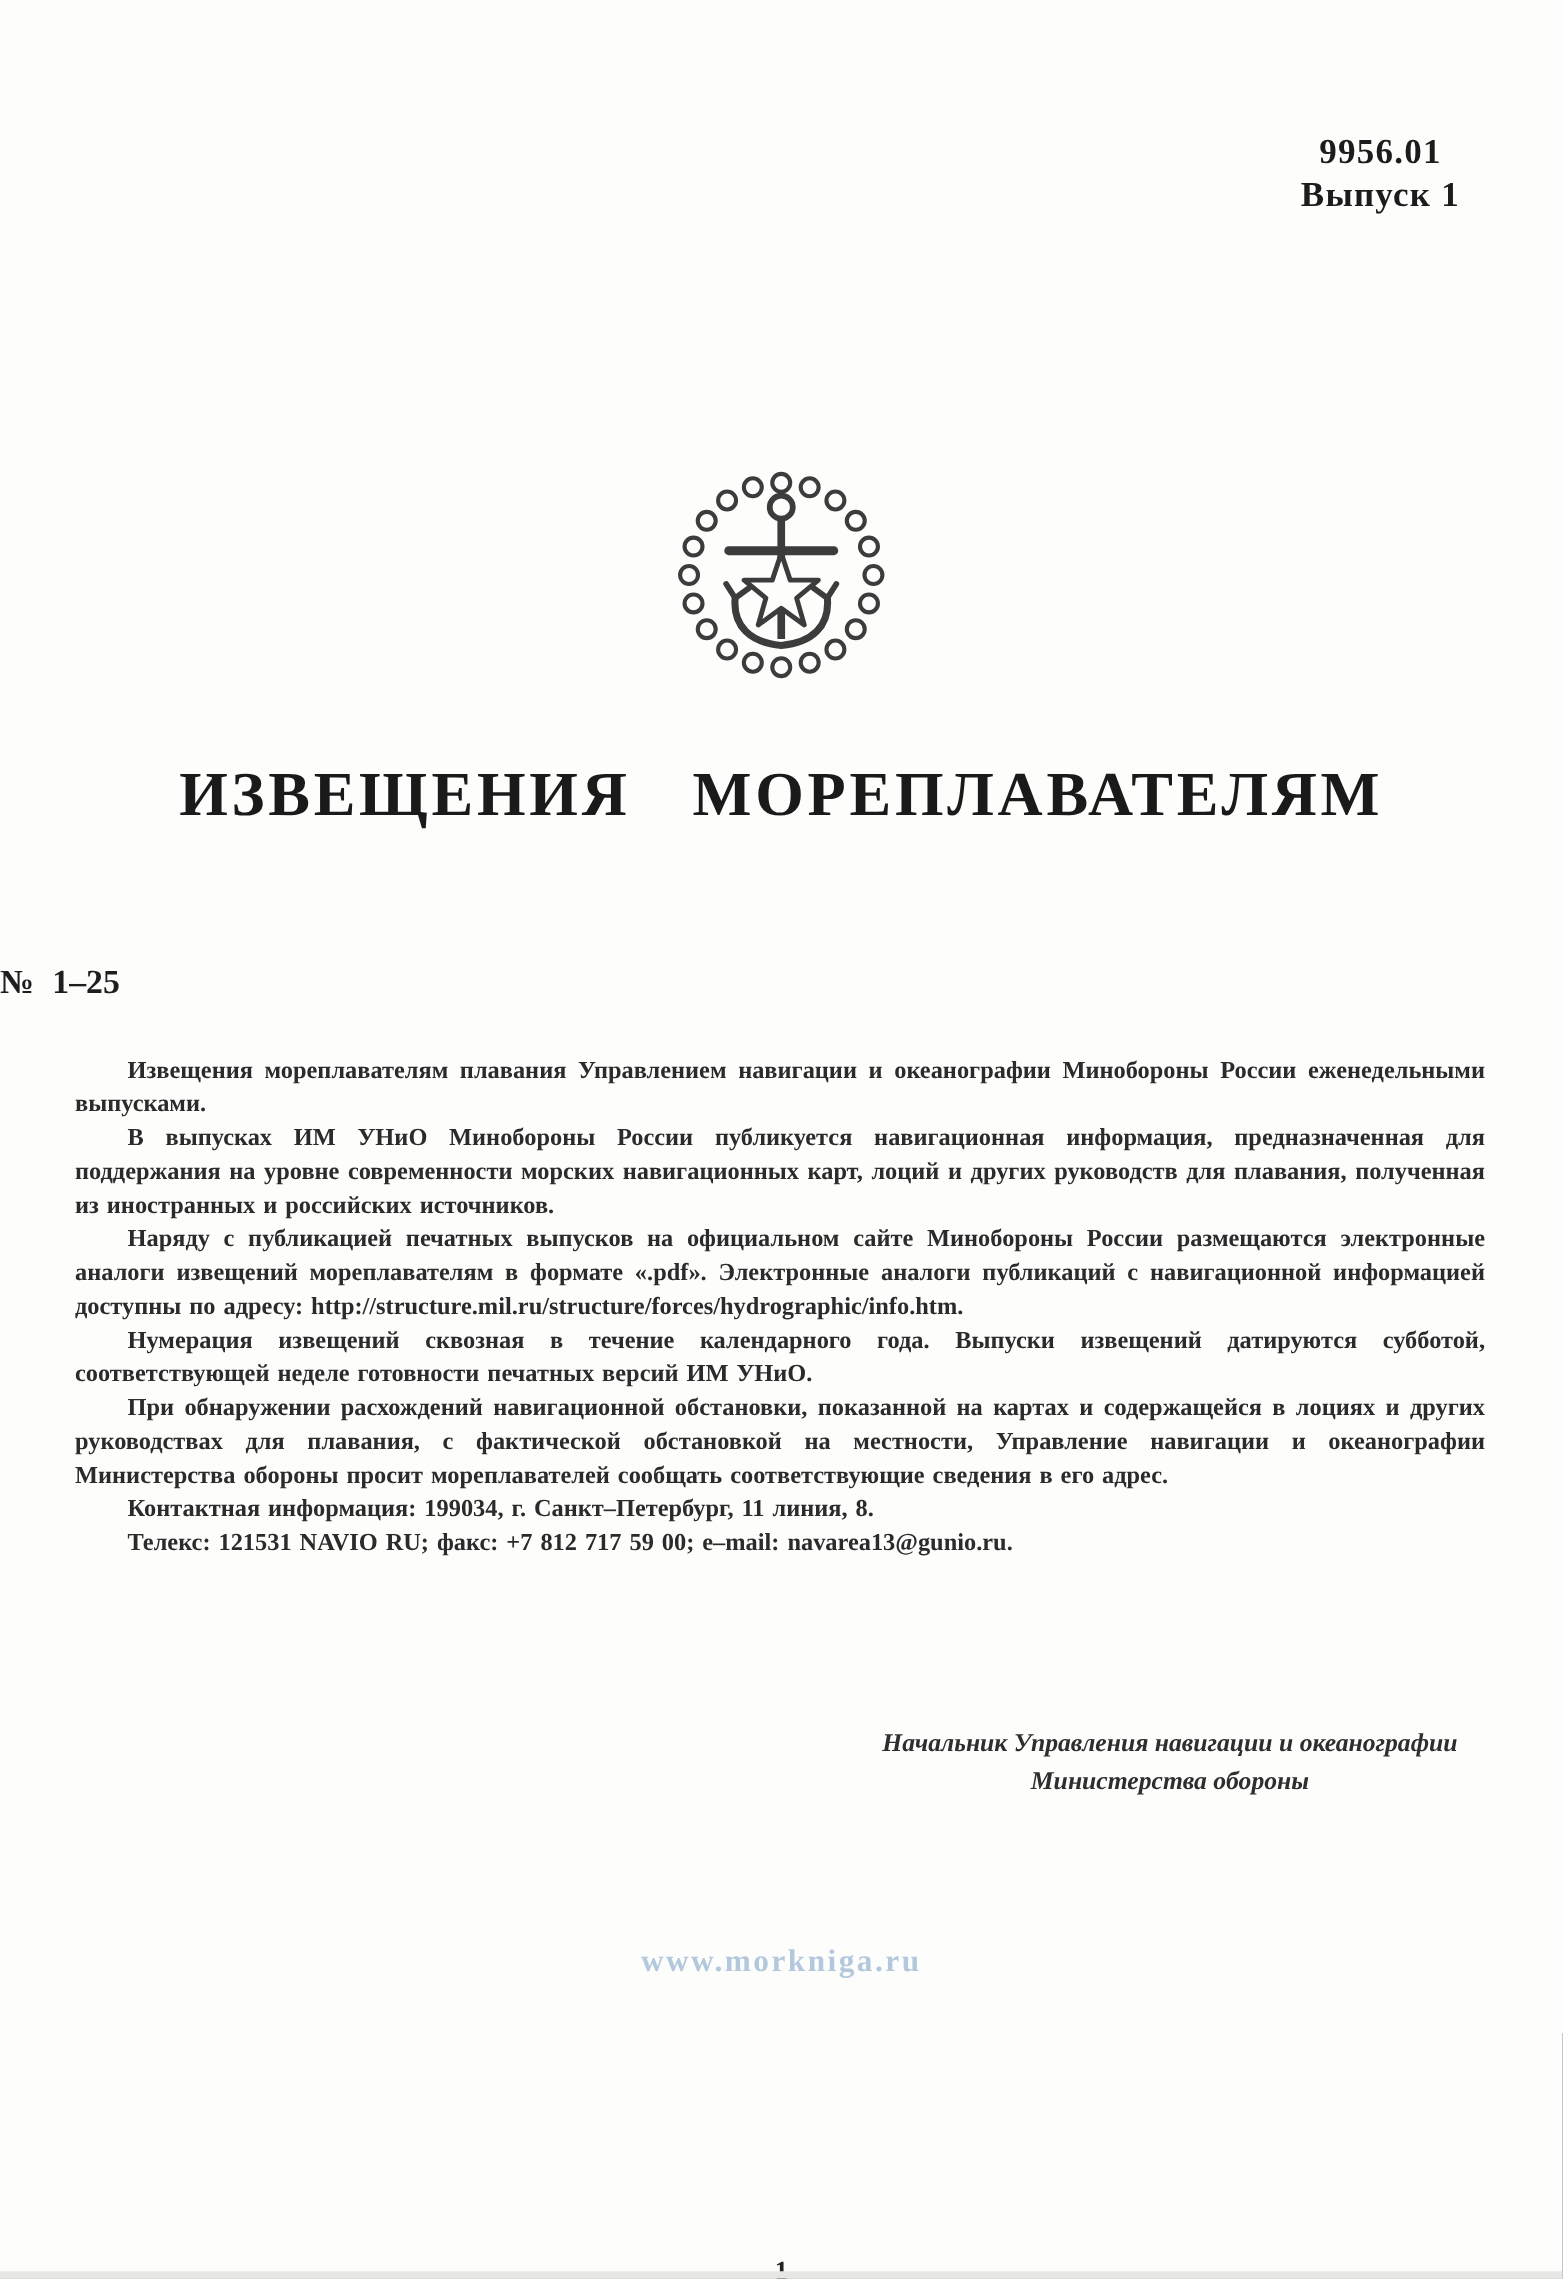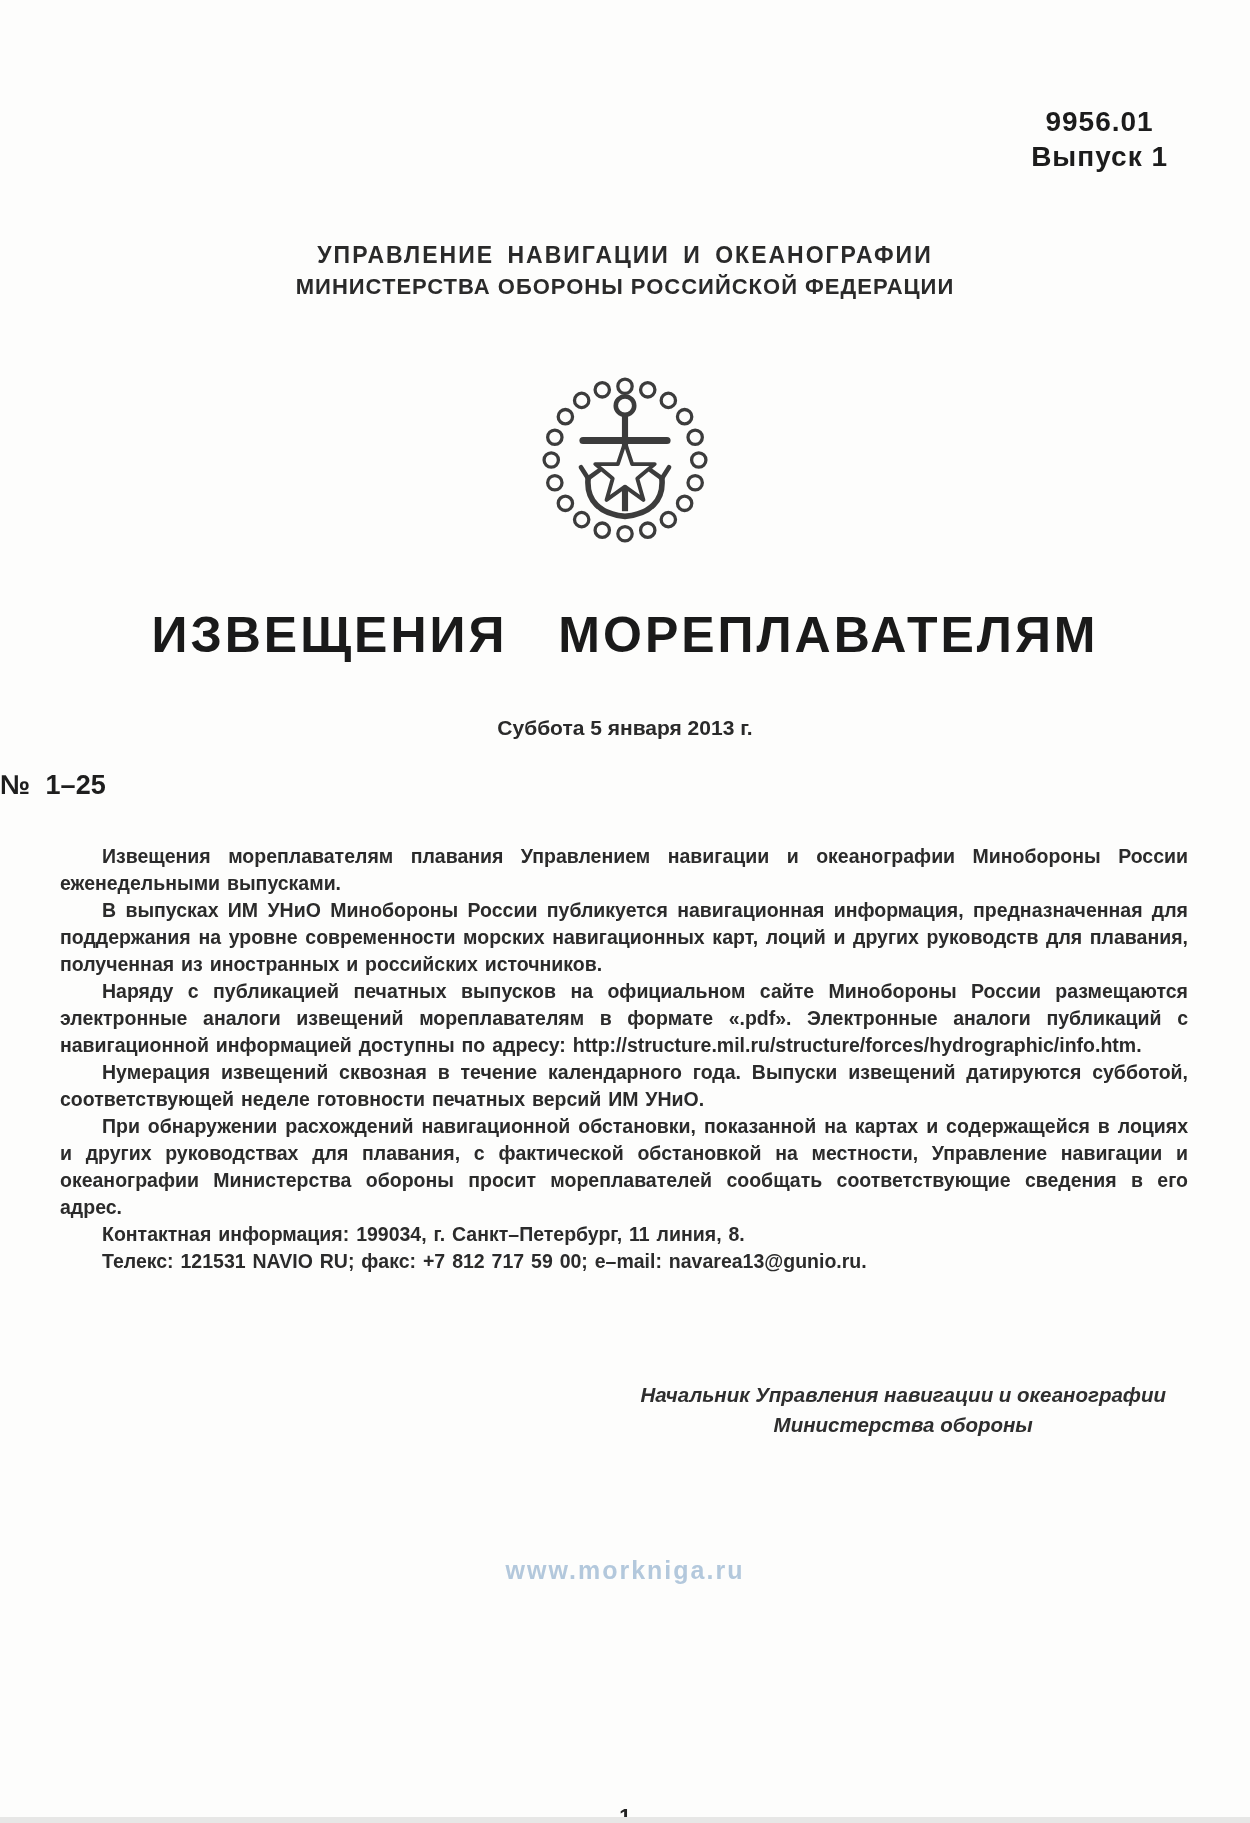--- a/index.html
+++ b/index.html
@@ -1,19 +1,19 @@
 <!DOCTYPE html>
 <html lang="ru"><head>
 <meta charset="utf-8">
 <style>
   html,body{margin:0;padding:0;background:#9a9a9a;}
   .page{
     position:relative;width:1250px;height:1823px;margin:0 auto;
     background:#fdfdfc;overflow:hidden;
-    font-family:Liberation Sans, sans-serif;color:#262626;
+    font-family:Liberation Serif, serif;color:#262626;
   }
   .scan{position:absolute;inset:0;filter:blur(0.3px);}
   .issue-block{
     position:absolute;top:104px;right:82px;text-align:center;
     font-weight:bold;font-size:28px;line-height:35px;letter-spacing:1px;color:#1c1c1c;
   }
   .org-block{
     position:absolute;top:242px;left:0;width:100%;text-align:center;
     font-weight:bold;color:#2a2a2a;
   }
@@ -59,24 +59,20 @@
 <body>
 
 <div class="page">
   <div class="scan">
 
     <div class="issue-block">
       <div>9956.01</div>
       <div>Выпуск 1</div>
     </div>
 
-    <div class="org-block">
-      <div class="org-l1">УПРАВЛЕНИЕ  НАВИГАЦИИ И ОКЕАНОГРАФИИ</div>
-      <div class="org-l2">МИНИСТЕРСТВА ОБОРОНЫ РОССИЙСКОЙ ФЕДЕРАЦИИ</div>
-    </div>
 
     <div class="emblem">
       <svg width="168" height="168" viewBox="0 0 164 164" aria-hidden="true">
         <g id="chain-ring" fill="none" stroke="#3c3c3c" stroke-width="3.2">
             <circle cx="154.0" cy="82.0" r="7"></circle>
             <circle cx="150.5" cy="104.2" r="7"></circle>
             <circle cx="140.2" cy="124.3" r="7"></circle>
             <circle cx="124.3" cy="140.2" r="7"></circle>
             <circle cx="104.2" cy="150.5" r="7"></circle>
             <circle cx="82.0" cy="154.0" r="7"></circle>
@@ -104,21 +100,20 @@
           <path d="M118 100 L125 89" stroke-width="4.5" stroke-linecap="round"></path>
           <path d="M118 100 L107 92" stroke-width="4.5" stroke-linecap="round"></path>
           <circle cx="82" cy="29" r="9" stroke-width="4.5"></circle>
           <path d="M82 65 L89 86 L111 86 L94 100 L100 121 L82 108 L64 121 L70 100 L53 86 L75 86 Z" fill="#fdfdfc" stroke-width="3.8" stroke-linejoin="round"></path>
         </g>
       </svg>
     </div>
 
     <div class="main-title">ИЗВЕЩЕНИЯ МОРЕПЛАВАТЕЛЯМ</div>
 
-    <div class="date-line">Суббота 5 января 2013 г.</div>
 
     <div class="issue-range">№ 1–25</div>
 
     <div class="body-text">
       <p>Извещения мореплавателям плавания Управлением навигации и океанографии Минобороны России еженедельными выпусками.</p>
       <p>В выпусках ИМ УНиО Минобороны России публикуется навигационная информация, предназначенная для поддержания на уровне современности морских навигационных карт, лоций и других руководств для плавания, полученная из иностранных и российских источников.</p>
       <p>Наряду с публикацией печатных выпусков на официальном сайте Минобороны России размещаются электронные аналоги извещений мореплавателям в формате «.pdf». Электронные аналоги публикаций с навигационной информацией доступны по адресу: http://structure.mil.ru/structure/forces/hydrographic/info.htm.</p>
       <p>Нумерация извещений сквозная в течение календарного года. Выпуски извещений датируются субботой, соответствующей неделе готовности печатных версий ИМ УНиО.</p>
       <p>При обнаружении расхождений навигационной обстановки, показанной на картах и содержащейся в лоциях и других руководствах для плавания, с фактической обстановкой на местности, Управление навигации и океанографии Министерства обороны просит мореплавателей сообщать соответствующие сведения в его адрес.</p>
       <p class="contact">Контактная информация: 199034, г. Санкт–Петербург, 11 линия, 8.</p>

